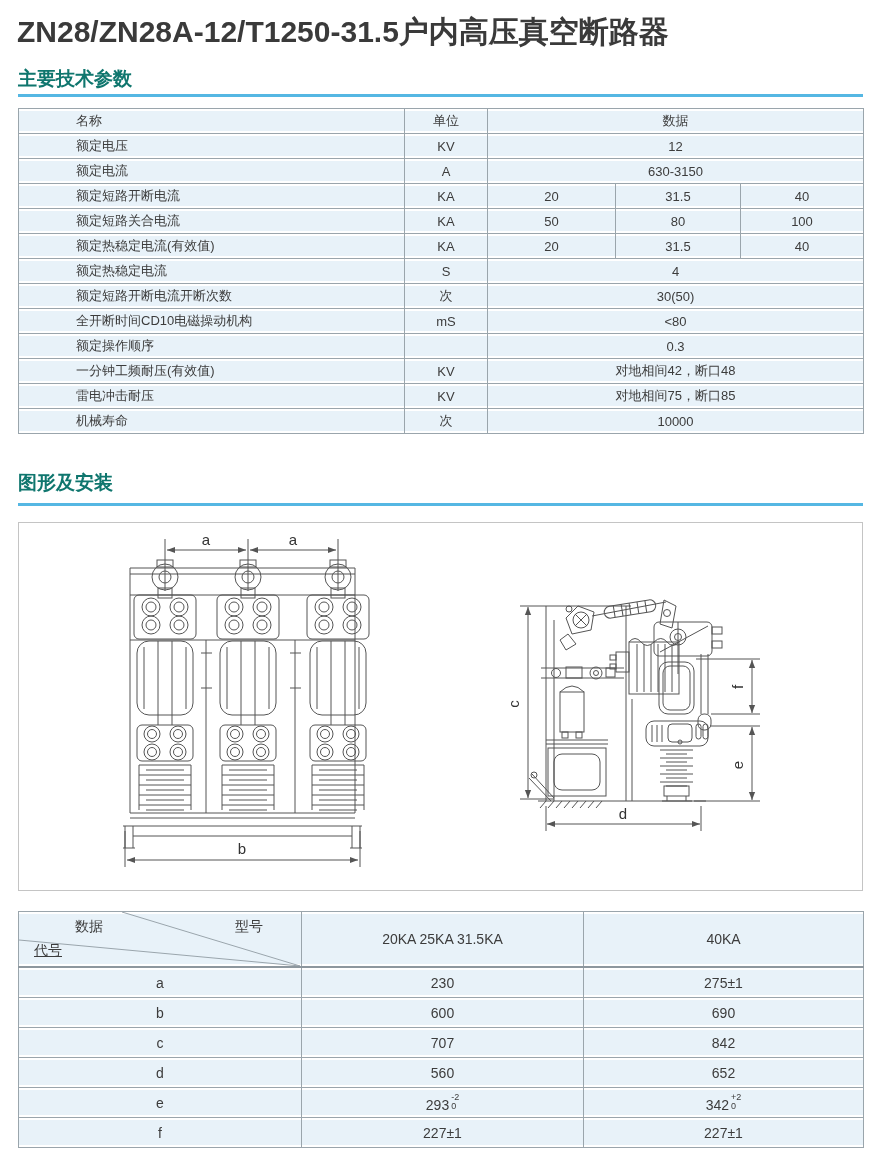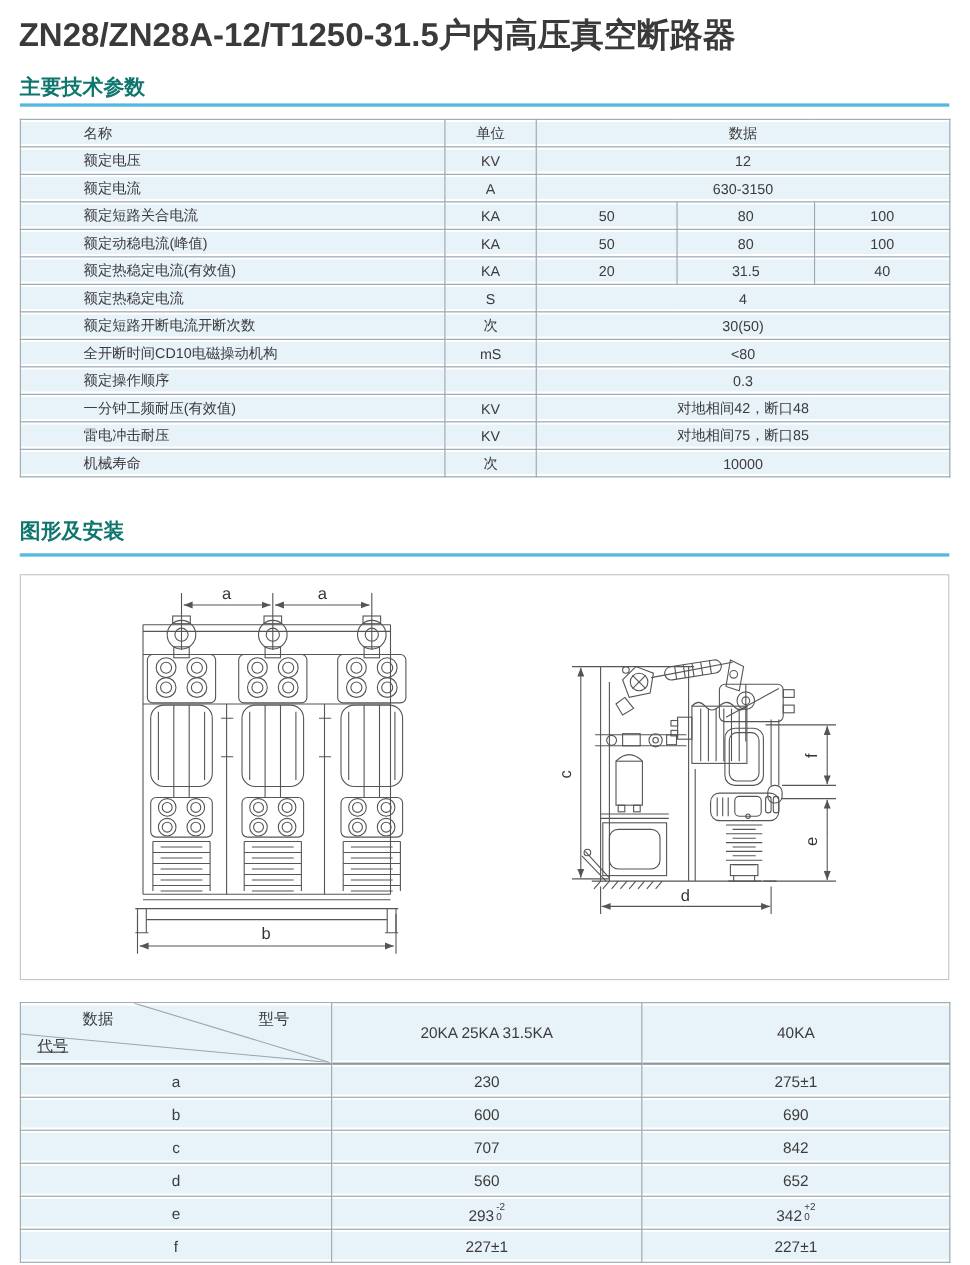--- a/index.html
+++ b/index.html
@@ -71,28 +71,28 @@
           <td class="c-name">额定电压</td>
           <td>KV</td>
           <td colspan="3">12</td>
         </tr>
         <tr>
           <td class="c-name">额定电流</td>
           <td>A</td>
           <td colspan="3">630-3150</td>
         </tr>
         <tr>
+          <td class="c-name">额定短路开断电流</td>
+          <td>KA</td>
+          <td>20</td>
+          <td>31.5</td>
+          <td>40</td>
+        </tr>
+        <tr>
           <td class="c-name">额定短路关合电流</td>
-          <td>KA</td>
-          <td>50</td>
-          <td>80</td>
-          <td>100</td>
-        </tr>
-        <tr>
-          <td class="c-name">额定动稳电流(峰值)</td>
           <td>KA</td>
           <td>50</td>
           <td>80</td>
           <td>100</td>
         </tr>
         <tr>
           <td class="c-name">额定热稳定电流(有效值)</td>
           <td>KA</td>
           <td>20</td>
           <td>31.5</td>

